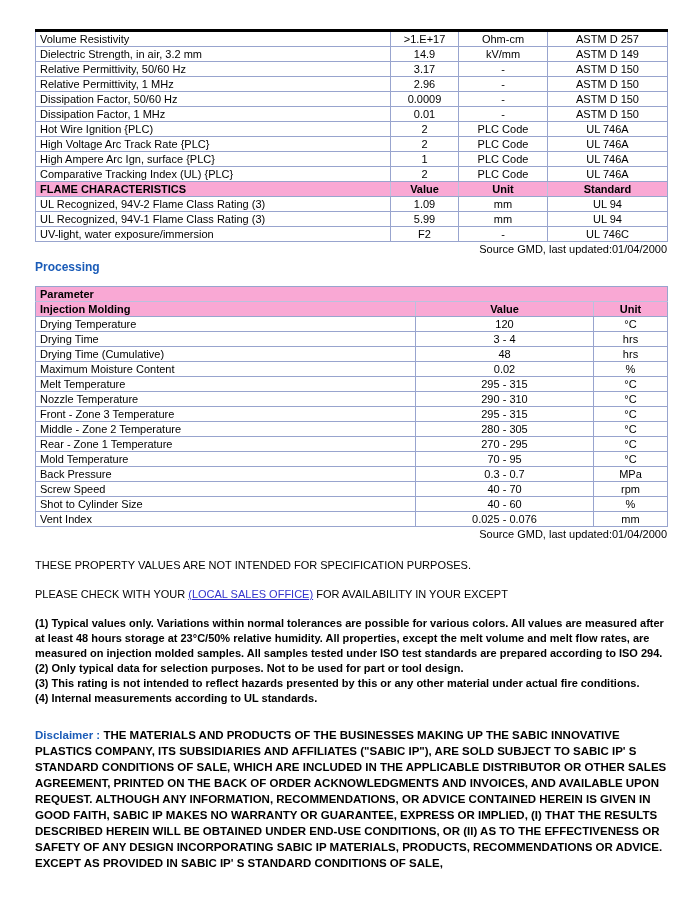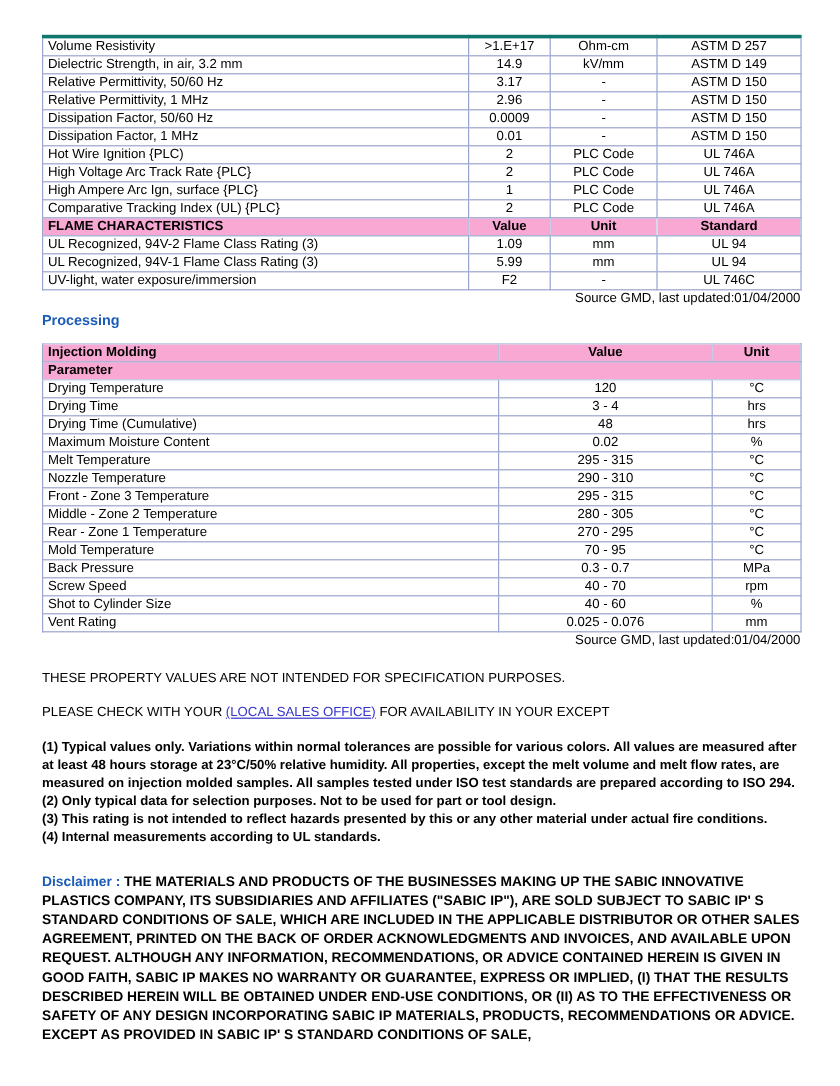--- a/index.html
+++ b/index.html
@@ -14,21 +14,21 @@
   td{border:1px solid #98a4ce;height:14px;line-height:14px;padding:0 4px;
      overflow:hidden;white-space:nowrap;}
   .c-left{text-align:left;}
   .c-mid{text-align:center;}
   tr.hdr td{background:#f9a8d4;font-weight:bold;
      border-left-color:#b9c1de;border-right-color:#b9c1de;}
   tr.hdr td:first-child{border-left-color:#98a4ce;}
   tr.hdr td:last-child{border-right-color:#98a4ce;}
   tr.hdr-top td{border-bottom-color:#b9c1de;}
   tr.hdr-sub td{border-top-color:#b9c1de;}
-  #props-table{border-top:3px solid #0f766e;}
+  #props-table{border-top:3px solid #000000;}
 
   .source-note{font-size:11px;text-align:right;margin:1px 0 0 0;line-height:13px;}
 
   .section-title{font-size:12px;font-weight:bold;color:#1b5cb8;margin:4px 0 12px 0;}
 
   .spec-note{font-size:11px;margin-top:18px;}
   .availability{font-size:11px;margin-top:17px;}
   .availability a{color:#3333cc;text-decoration:underline;}
 
   .footnotes{font-size:11px;margin-top:16px;line-height:15px;font-weight:bold;}
@@ -140,28 +140,28 @@
 
   <div class="section-title">Processing</div>
 
   <table>
     <colgroup>
         <col style="width:380px">
         <col style="width:178px">
         <col style="width:74px">
       </colgroup>
     <tbody>
-        <tr class="hdr hdr-sub">
+        <tr class="hdr hdr-top">
+      <td class="c-left" colspan="3">Parameter</td>
+    </tr>
+    <tr class="hdr hdr-sub">
       <td class="c-left">Injection Molding</td>
       <td class="c-mid">Value</td>
       <td class="c-mid">Unit</td>
     </tr>
-    <tr class="hdr hdr-top">
-      <td class="c-left" colspan="3">Parameter</td>
-    </tr>
     <tr>
       <td class="c-left">Drying Temperature</td>
       <td class="c-mid">120</td>
       <td class="c-mid">°C</td>
     </tr>
     <tr>
       <td class="c-left">Drying Time</td>
       <td class="c-mid">3 - 4</td>
       <td class="c-mid">hrs</td>
     </tr>
@@ -214,21 +214,21 @@
       <td class="c-left">Screw Speed</td>
       <td class="c-mid">40 - 70</td>
       <td class="c-mid">rpm</td>
     </tr>
     <tr>
       <td class="c-left">Shot to Cylinder Size</td>
       <td class="c-mid">40 - 60</td>
       <td class="c-mid">%</td>
     </tr>
     <tr>
-      <td class="c-left">Vent Rating</td>
+      <td class="c-left">Vent Index</td>
       <td class="c-mid">0.025 - 0.076</td>
       <td class="c-mid">mm</td>
     </tr>
   </tbody>
     </table>
   <div class="source-note">Source GMD, last updated:01/04/2000</div>
 
   <div class="spec-note">THESE PROPERTY VALUES ARE NOT INTENDED FOR SPECIFICATION PURPOSES.</div>
 
   <div class="availability"><span>PLEASE CHECK WITH YOUR </span><a href="#">(LOCAL SALES OFFICE)</a><span> FOR AVAILABILITY IN YOUR EXCEPT</span></div>

